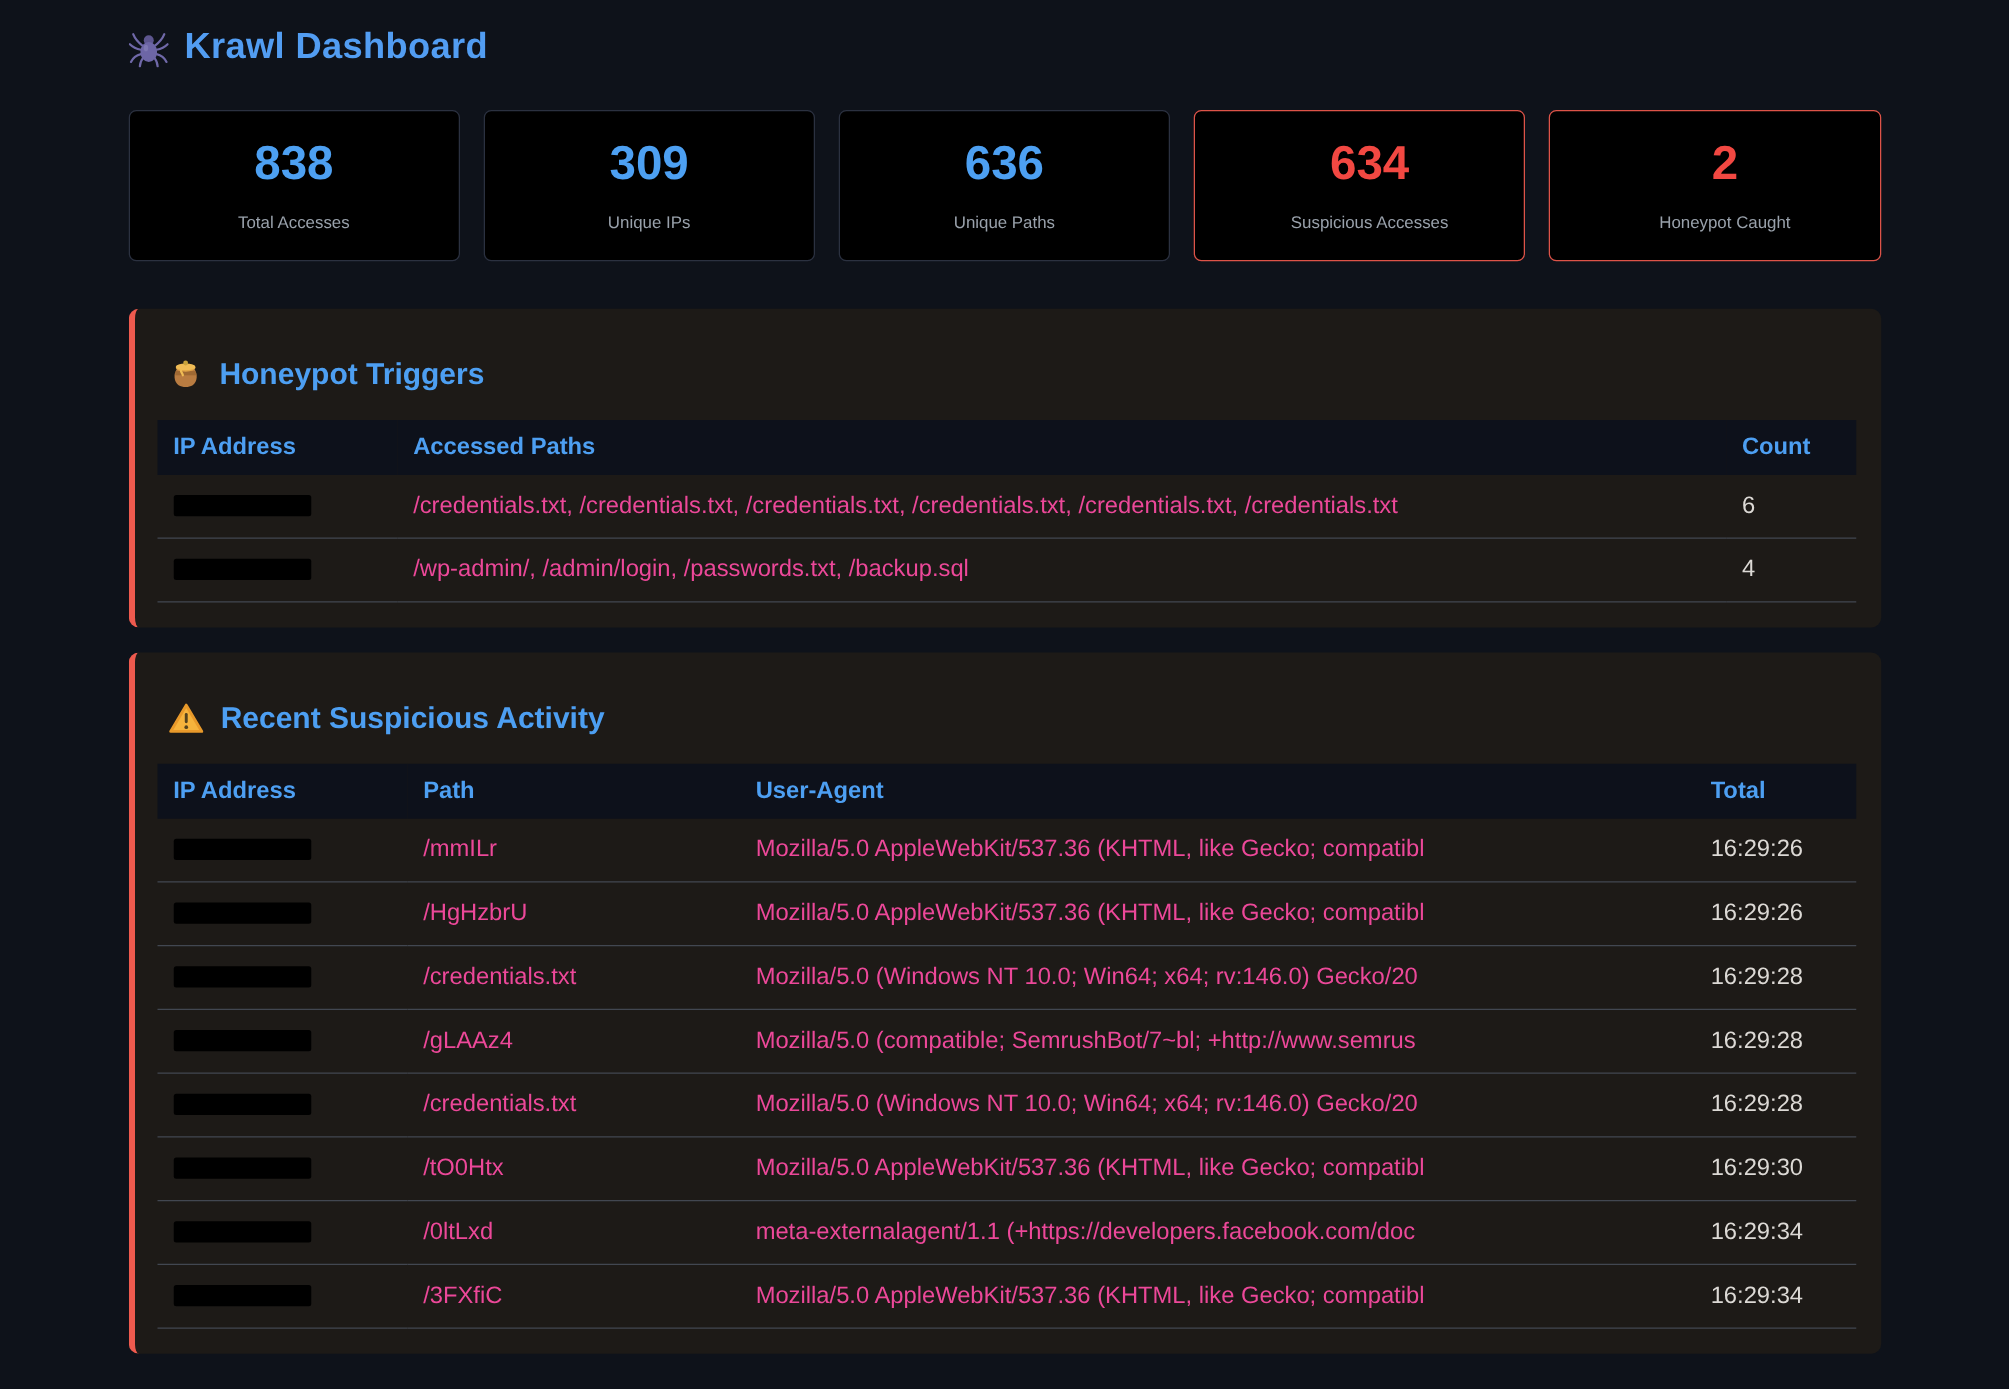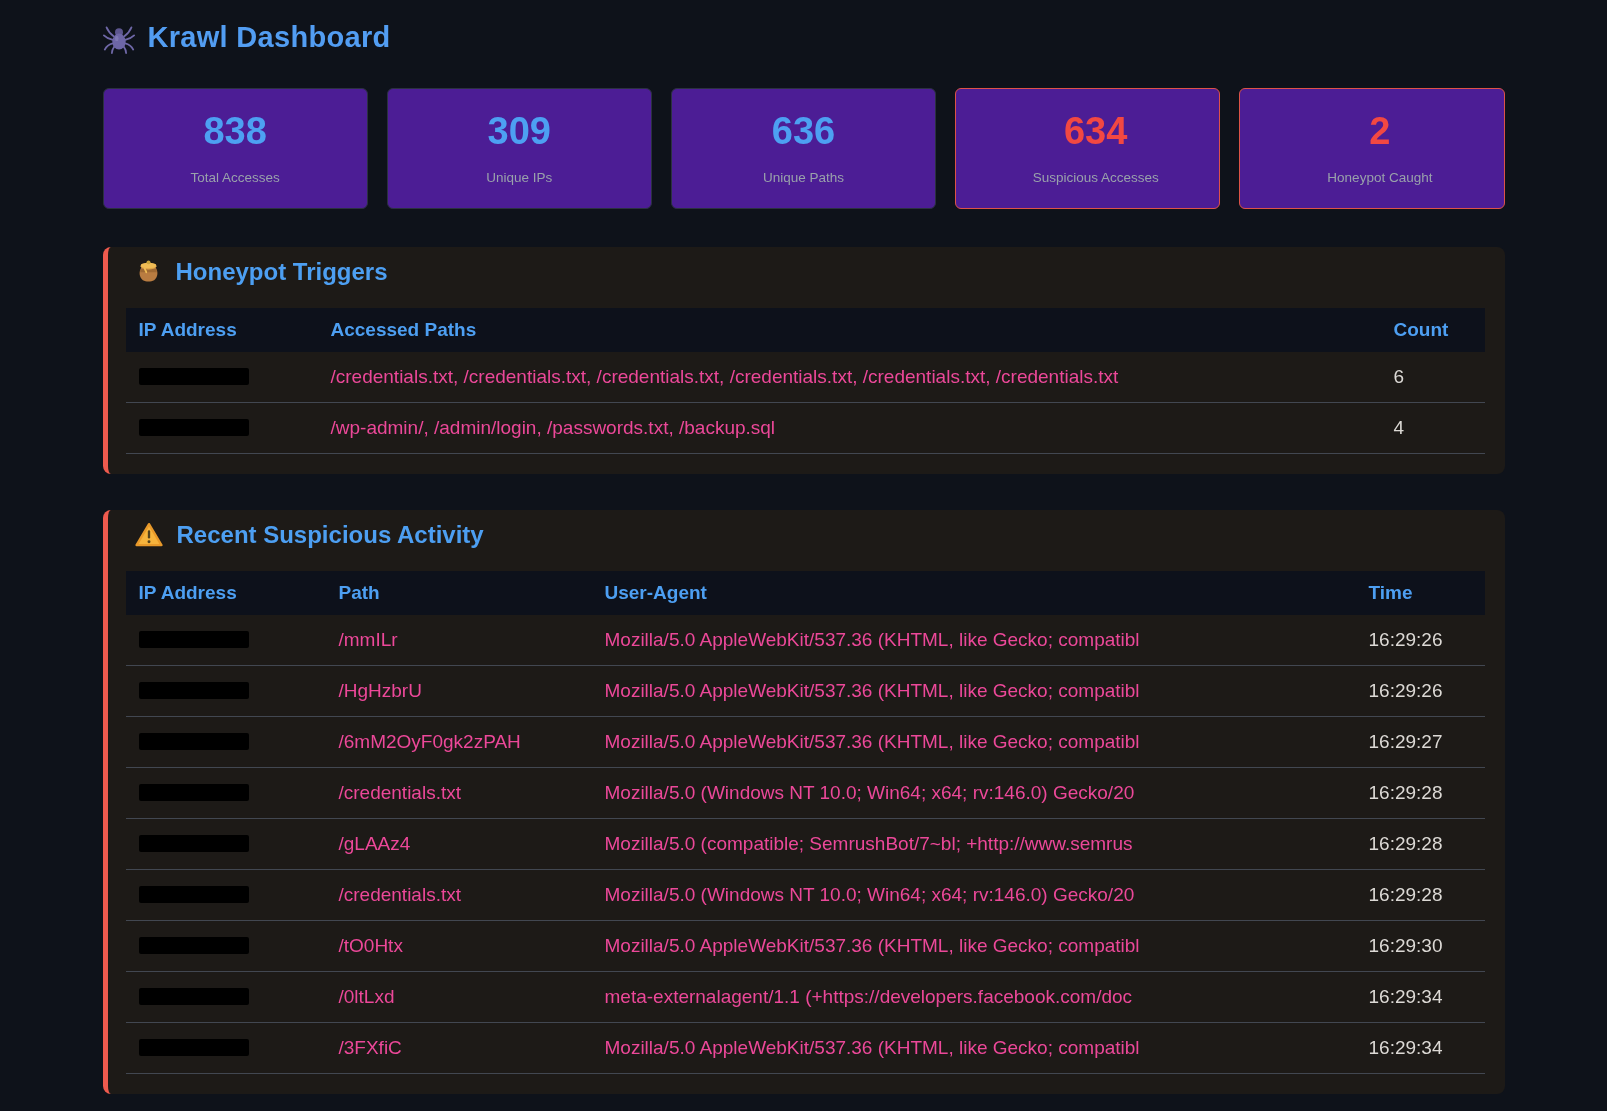--- a/index.html
+++ b/index.html
@@ -13,28 +13,28 @@
   }
   .container { width: 1402px; margin: 0 auto; padding-top: 15px; }
 
   
   .app-header { display: flex; align-items: center; gap: 13px; margin: 6px 0 34px; }
   .app-title { font-size: 29px; font-weight: 700; color: #529df2; margin: 0; letter-spacing: .3px; }
   .icon { display: inline-flex; flex: 0 0 auto; }
 
   
   .stats { display: grid; grid-template-columns: repeat(5, 1fr); gap: 19px; margin-bottom: 38px; }
-  .card { background: #4c1d95; border: 1px solid #2b3140; border-radius: 6px; text-align: center; padding: 21px 8px 23px; }
+  .card { background: #000000; border: 1px solid #2b3140; border-radius: 6px; text-align: center; padding: 21px 8px 23px; }
   .card-value { font-size: 38px; font-weight: 700; color: #4da0f2; line-height: 1.15; }
   .card-label { margin-top: 16px; font-size: 13.5px; color: #99a1ab; }
   .card.alert { border-color: #dd5348; padding-left: 24px; }
   .card.alert .card-value { color: #f24842; }
 
   
-  .panel { background: #1d1a17; border-left: 5px solid #ee5a4e; border-radius: 8px; padding: 4px 20px 20px 18px; margin-bottom: 36px; }
+  .panel { background: #1d1a17; border-left: 5px solid #ee5a4e; border-radius: 8px; padding: 32px 20px 20px 18px; margin-bottom: 20px; }
   .panel-title { display: flex; align-items: center; gap: 14px; font-size: 24px; font-weight: 700; color: #4d9ff2; margin: 7px 0 22px 9px; }
 
   
   table { width: 100%; border-collapse: collapse; table-layout: fixed; font-size: 19px; }
   thead th { background: #0d111b; color: #4d9ff2; text-align: left; font-weight: 700; padding: 11px 13px; white-space: nowrap; }
   tbody td { padding: 14px 13px; border-bottom: 1px solid #424751; color: #ec4899; white-space: nowrap; overflow: hidden; }
   .cell-time, .cell-count { color: #dcd9d5; }
   .redaction { display: block; width: 110px; height: 17px; background: #000; border-radius: 2px; }
 </style>
 </head>
@@ -153,21 +153,21 @@
           <col style="width:200px">
           <col style="width:266px">
           <col>
           <col style="width:129px">
         </colgroup>
       <thead>
         <tr>
           <th>IP Address</th>
           <th>Path</th>
           <th>User-Agent</th>
-          <th>Time</th>
+          <th>Total</th>
         </tr>
       </thead>
       <tbody id="suspicious-body">
 
   <tr>
     <td>
               <span class="redaction"></span>
             </td>
     <td class="cell-path">/mmILr</td>
     <td class="cell-ua">Mozilla/5.0 AppleWebKit/537.36 (KHTML, like Gecko; compatibl</td>
@@ -176,28 +176,20 @@
 
   <tr>
     <td>
               <span class="redaction"></span>
             </td>
     <td class="cell-path">/HgHzbrU</td>
     <td class="cell-ua">Mozilla/5.0 AppleWebKit/537.36 (KHTML, like Gecko; compatibl</td>
     <td class="cell-time">16:29:26</td>
   </tr>
 
-  <tr>
-    <td>
-              <span class="redaction"></span>
-            </td>
-    <td class="cell-path">/6mM2OyF0gk2zPAH</td>
-    <td class="cell-ua">Mozilla/5.0 AppleWebKit/537.36 (KHTML, like Gecko; compatibl</td>
-    <td class="cell-time">16:29:27</td>
-  </tr>
 
   <tr>
     <td>
               <span class="redaction"></span>
             </td>
     <td class="cell-path">/credentials.txt</td>
     <td class="cell-ua">Mozilla/5.0 (Windows NT 10.0; Win64; x64; rv:146.0) Gecko/20</td>
     <td class="cell-time">16:29:28</td>
   </tr>
 

